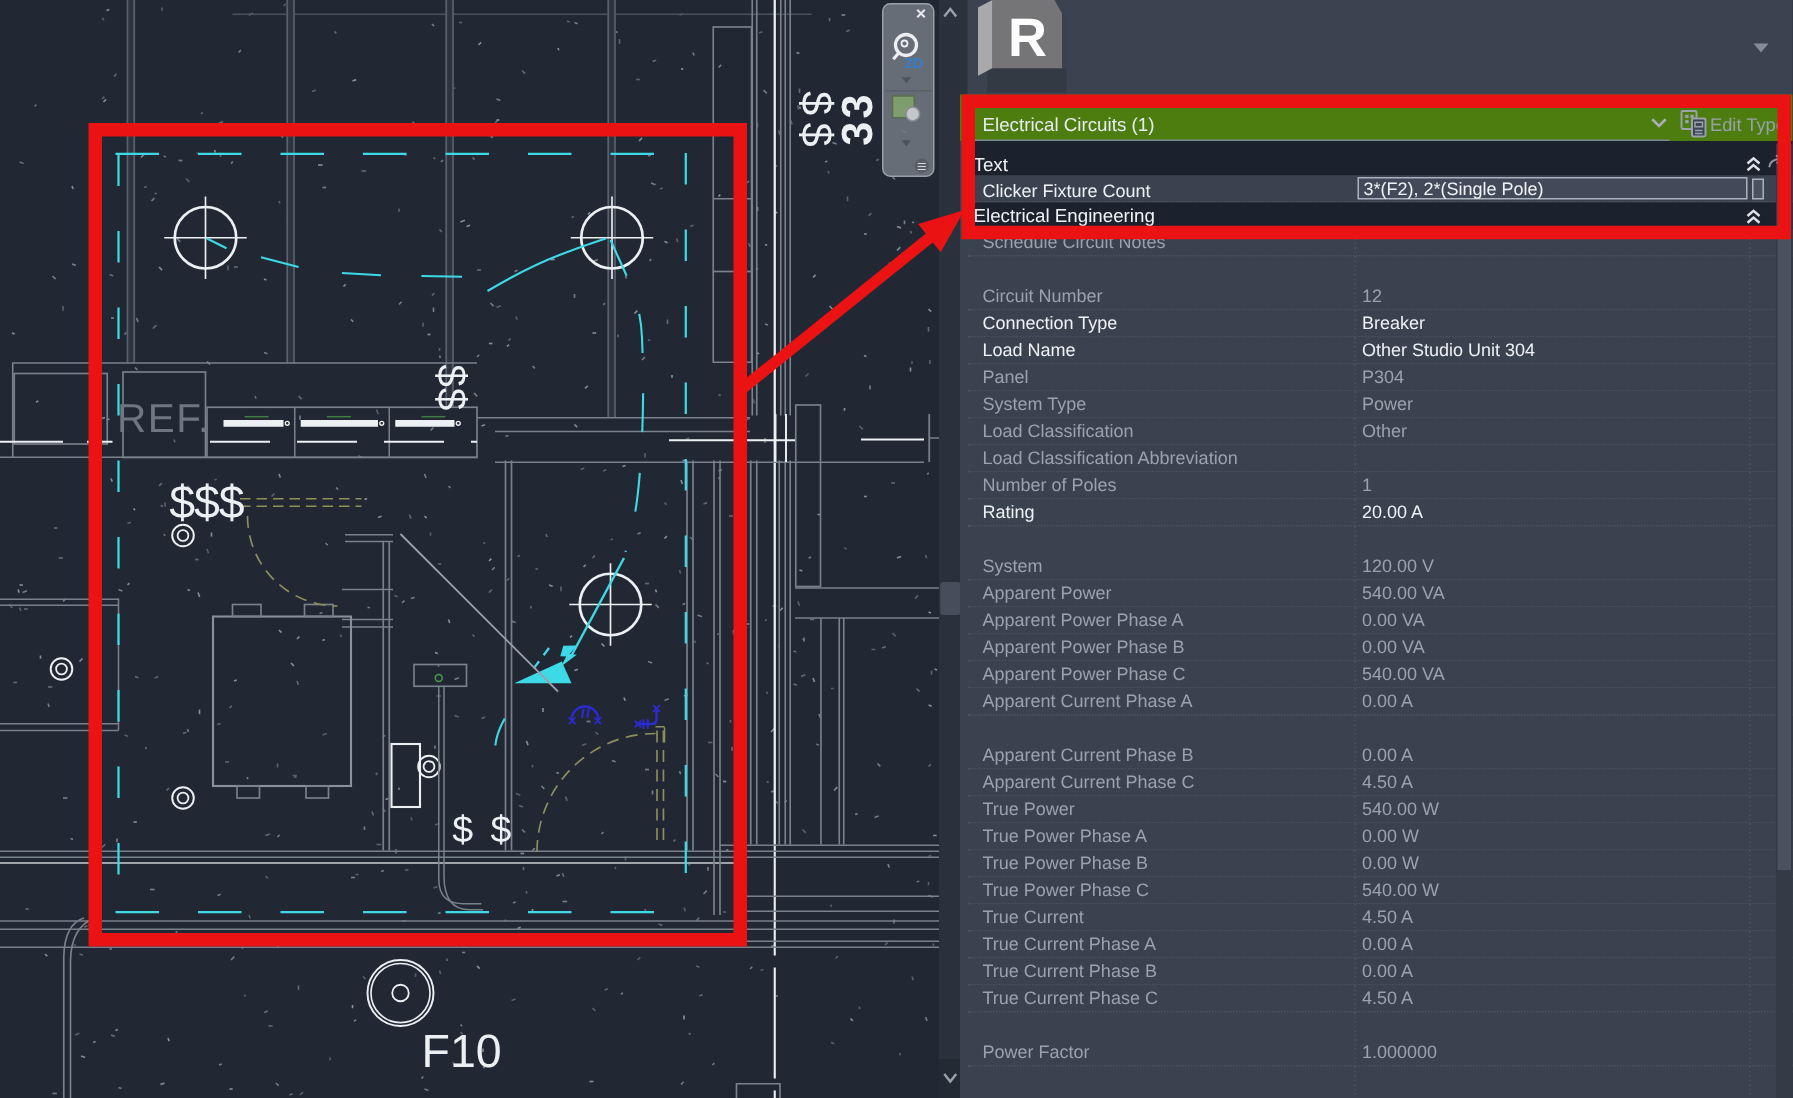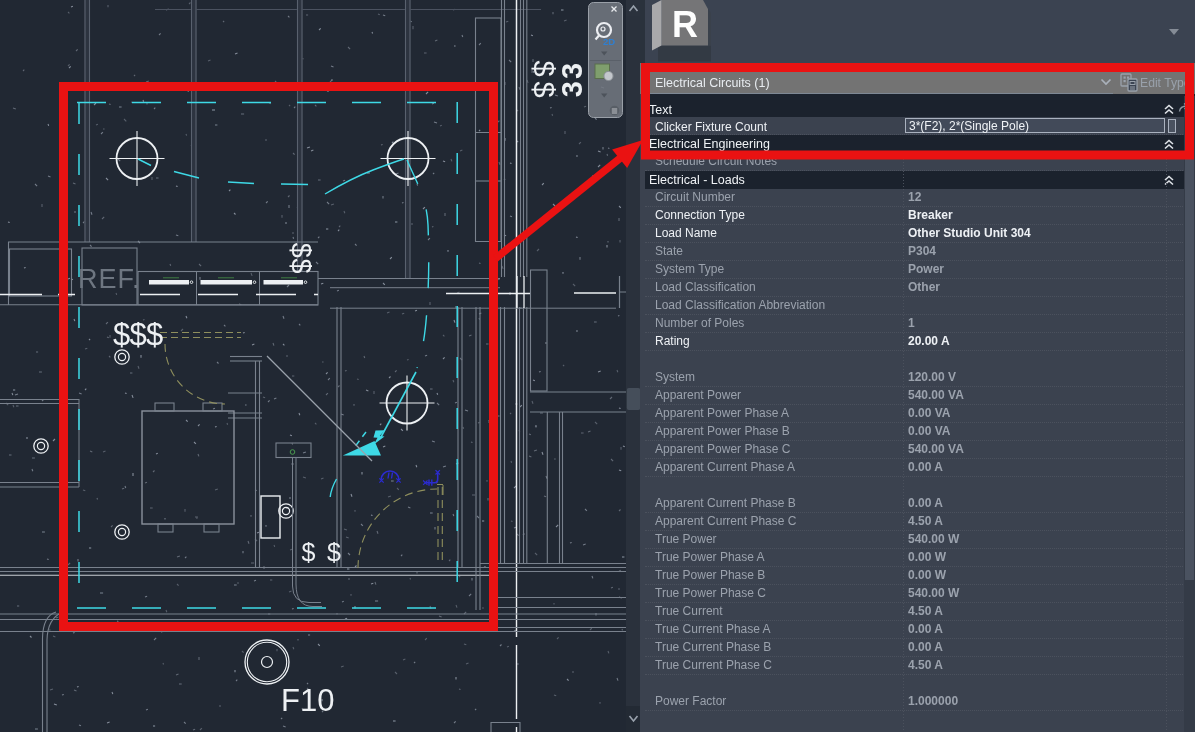--- a/index.html
+++ b/index.html
@@ -1,29 +1,29 @@
 <!DOCTYPE html>
 <html><head><meta charset="utf-8">
 <style>
 * { margin:0; padding:0; box-sizing:border-box; -webkit-font-smoothing:antialiased; }
 html,body { width:1195px; height:732px; overflow:hidden; background:#212833;
   font-family:"Liberation Sans", sans-serif; }
 #panel { position:absolute; left:640px; top:0; width:555px; height:732px; background:#3b424f; }
 #ptitle { position:absolute; left:0; top:0; width:555px; height:63px; background:#3b4351; }
-#selrow { position:absolute; left:0; top:63px; width:555px; height:31px; background:#737373; }
+#selrow { position:absolute; left:0; top:63px; width:555px; height:31px; background:#4d7c0f; }
 #seltext { position:absolute; left:15px; top:13px; font-size:12.5px; color:#e8ecf0; }
 #selline { position:absolute; left:6px; top:93px; width:467px; height:1.5px; background:#7e8894; }
 #edittext { position:absolute; left:500px; top:76px; font-size:12.2px; color:#99a1ab; }
 #rowsbg { position:absolute; left:0; top:94px; width:555px; height:638px; background:#3b424f; }
 .hdr { position:absolute; left:5px; width:550px; background:#1b222d; }
 .hdr span { position:absolute; left:4px; height:18px; line-height:18px; font-size:12.5px; color:#f0f3f6; }
 .prow { position:absolute; left:5px; width:550px; height:18px; background:#3b424f;
   border-bottom:1px dotted #4b515d; }
 .prow .pl { position:absolute; left:10px; top:0; height:17px; line-height:17px; font-size:12px; }
-.prow .pv { position:absolute; left:263px; top:0; height:17px; line-height:17px; font-size:12px;font-weight:bold; }
+.prow .pv { position:absolute; left:263px; top:0; height:17px; line-height:17px; font-size:12px; }
 #vdot1 { position:absolute; left:263px; top:153px; width:1px; height:579px;
   background-image:repeating-linear-gradient(to bottom,#4b515d 0 1px,transparent 1px 3px); }
 #vdot2 { position:absolute; left:526px; top:153px; width:1px; height:579px;
   background-image:repeating-linear-gradient(to bottom,#4b515d 0 1px,transparent 1px 3px); }
 #psb { position:absolute; left:544px; top:96px; width:11px; height:636px; background:#343b47; }
 #psbthumb { position:absolute; left:545px; top:116px; width:9px; height:464px; background:#4a5260; }
 </style></head>
 <body>
 <svg width="645" height="732" viewBox="0 0 645 732" style="position:absolute;left:0;top:0">
 <rect width="645" height="732" fill="#212833"></rect>
@@ -831,40 +831,34 @@
     <div class="hdr" style="top:135px;height:18px">
       <span style="top:0px">Electrical Engineering</span>
 <svg width="12" height="11" style="position:absolute;right:20px;top:3.5px" viewBox="0 0 12 11">
 <path d="M2,5 L6,1.5 L10,5 M2,9.5 L6,6 L10,9.5" fill="none" stroke="#dfe3e8" stroke-width="1.6"></path>
       </svg>
     </div>
     <div class="prow" style="top:153px">
       <span class="pl" style="color:#9ba2ad">Schedule Circuit Notes</span>
       <span class="pv" style="color:#9ba2ad"></span>
     </div>
-    <div class="hdr" style="top:171px;height:18px">
-      <span style="top:0px">Electrical - Loads</span>
-<svg width="12" height="11" style="position:absolute;right:20px;top:3.5px" viewBox="0 0 12 11">
-<path d="M2,5 L6,1.5 L10,5 M2,9.5 L6,6 L10,9.5" fill="none" stroke="#dfe3e8" stroke-width="1.6"></path>
-      </svg>
-    </div>
     <div class="prow" style="top:189px">
       <span class="pl" style="color:#9ba2ad">Circuit Number</span>
       <span class="pv" style="color:#9ba2ad">12</span>
     </div>
     <div class="prow" style="top:207px">
       <span class="pl" style="color:#eef1f5">Connection Type</span>
       <span class="pv" style="color:#eef1f5">Breaker</span>
     </div>
     <div class="prow" style="top:225px">
       <span class="pl" style="color:#eef1f5">Load Name</span>
       <span class="pv" style="color:#eef1f5">Other Studio Unit 304</span>
     </div>
     <div class="prow" style="top:243px">
-      <span class="pl" style="color:#9ba2ad">State</span>
+      <span class="pl" style="color:#9ba2ad">Panel</span>
       <span class="pv" style="color:#9ba2ad">P304</span>
     </div>
     <div class="prow" style="top:261px">
       <span class="pl" style="color:#9ba2ad">System Type</span>
       <span class="pv" style="color:#9ba2ad">Power</span>
     </div>
     <div class="prow" style="top:279px">
       <span class="pl" style="color:#9ba2ad">Load Classification</span>
       <span class="pv" style="color:#9ba2ad">Other</span>
     </div>

